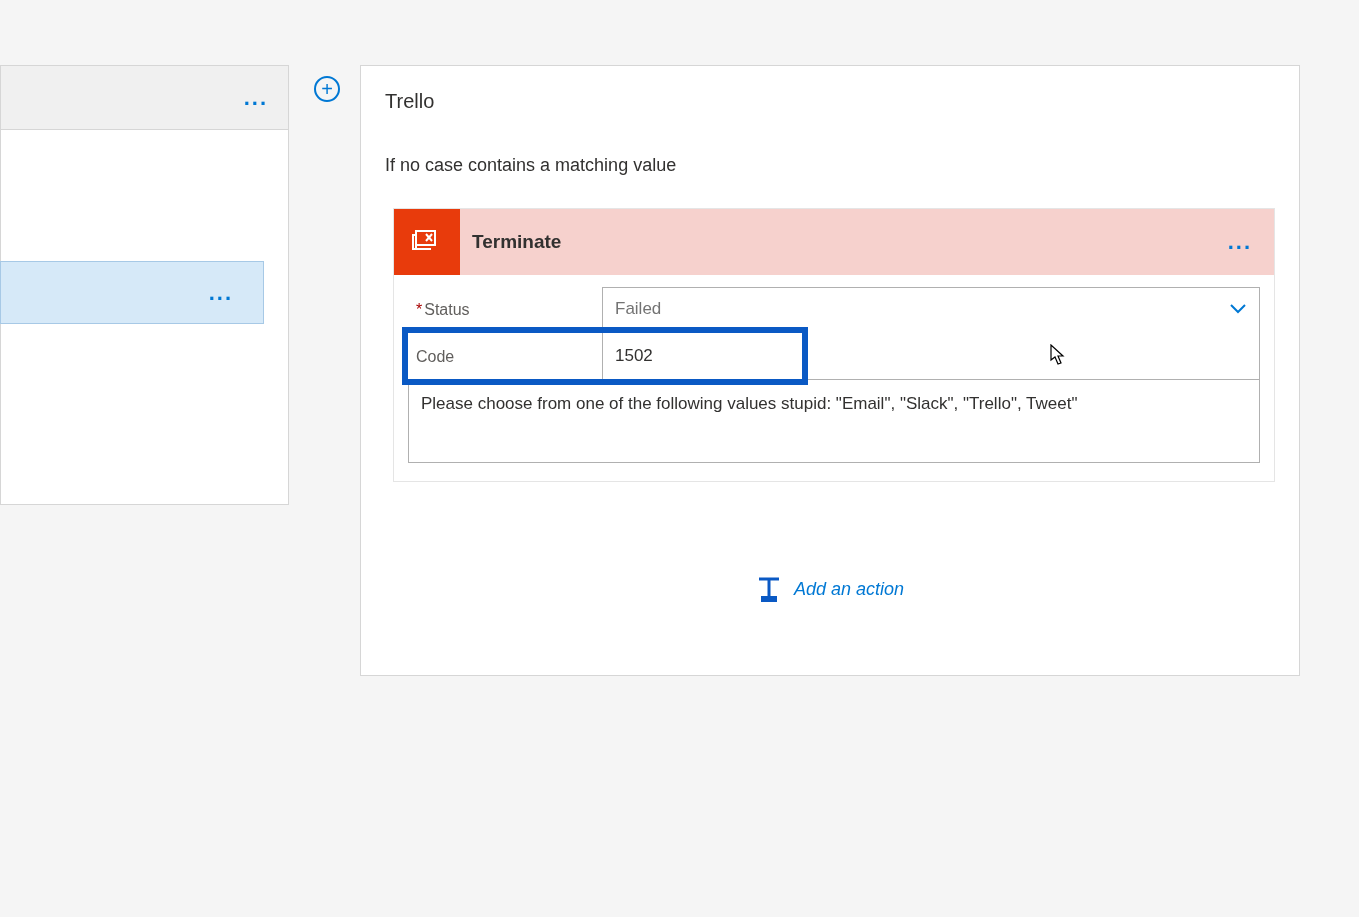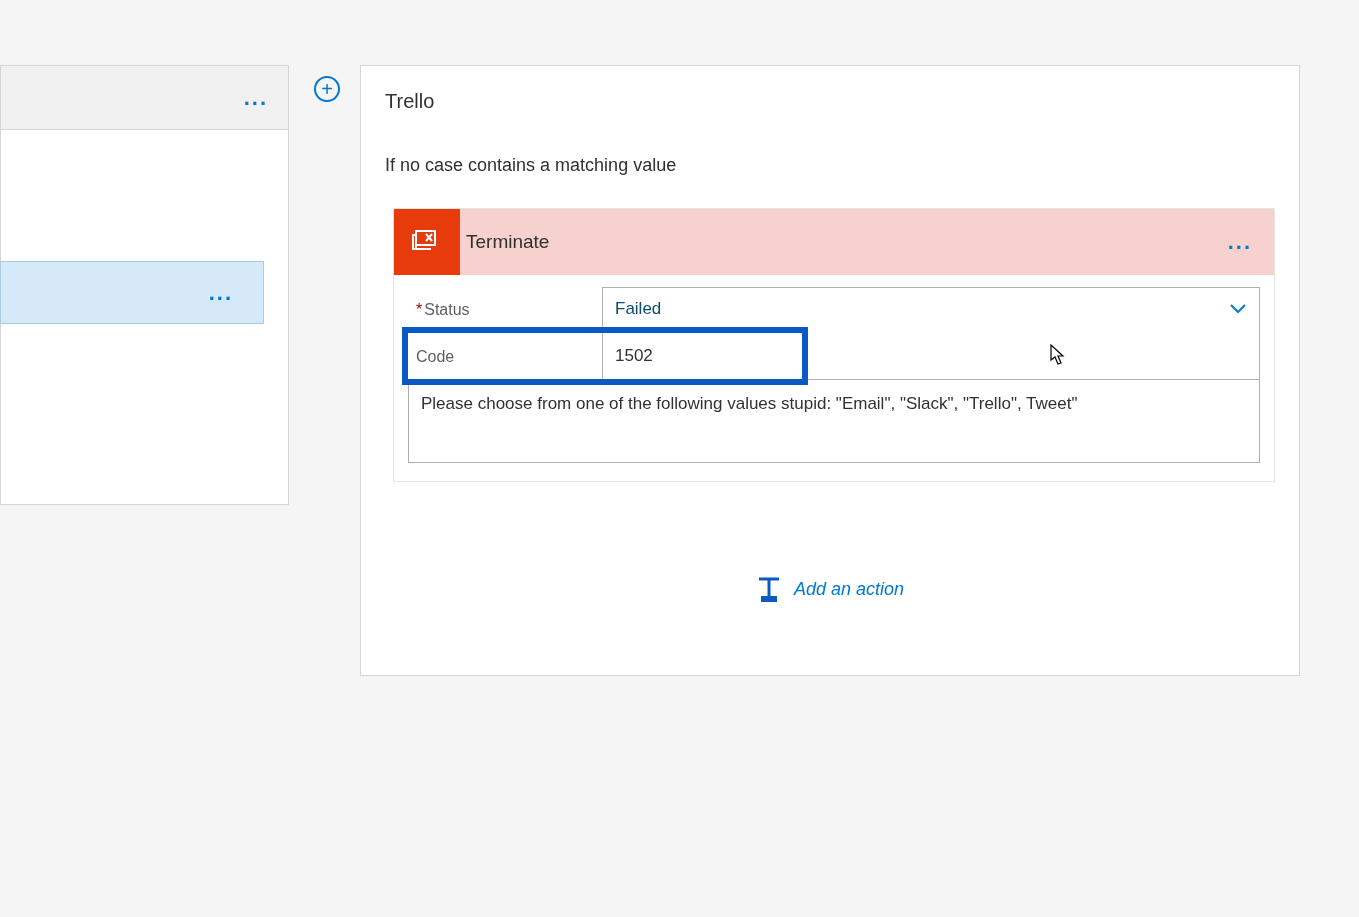--- a/index.html
+++ b/index.html
@@ -99,22 +99,22 @@
     position: relative;
   }
   .terminate-icon-box {
     width: 66px; height: 66px;
     background: #e83b0c;
     display: flex; align-items: center; justify-content: center;
   }
   .terminate-title {
     font-size: 19px;
     color: #323130;
-    padding-left: 6px;
-    font-weight: 400;
+    padding-left: 12px;
+    font-weight: 700;
   }
   .terminate-ellipsis {
     position: absolute;
     right: 22px;
     color: #0078d4;
     font-size: 22px;
     font-weight: bold;
     letter-spacing: 2px;
     cursor: pointer;
   }
@@ -138,21 +138,21 @@
   .field-control {
     flex: 1;
     border: 1px solid #b0b0b0;
     background: #fff;
   }
   .status-select {
     width: 100%; height: 42px;
     border: none;
     padding: 0 12px;
     font-size: 17px;
-    color: #0c4a6e;
+    color: #737373;
     background: transparent;
     display: flex; align-items: center; justify-content: space-between;
     cursor: pointer;
   }
   .chevron {
     color: #0078d4;
     font-size: 14px;
   }
   .code-input {
     width: 100%; height: 46px;

